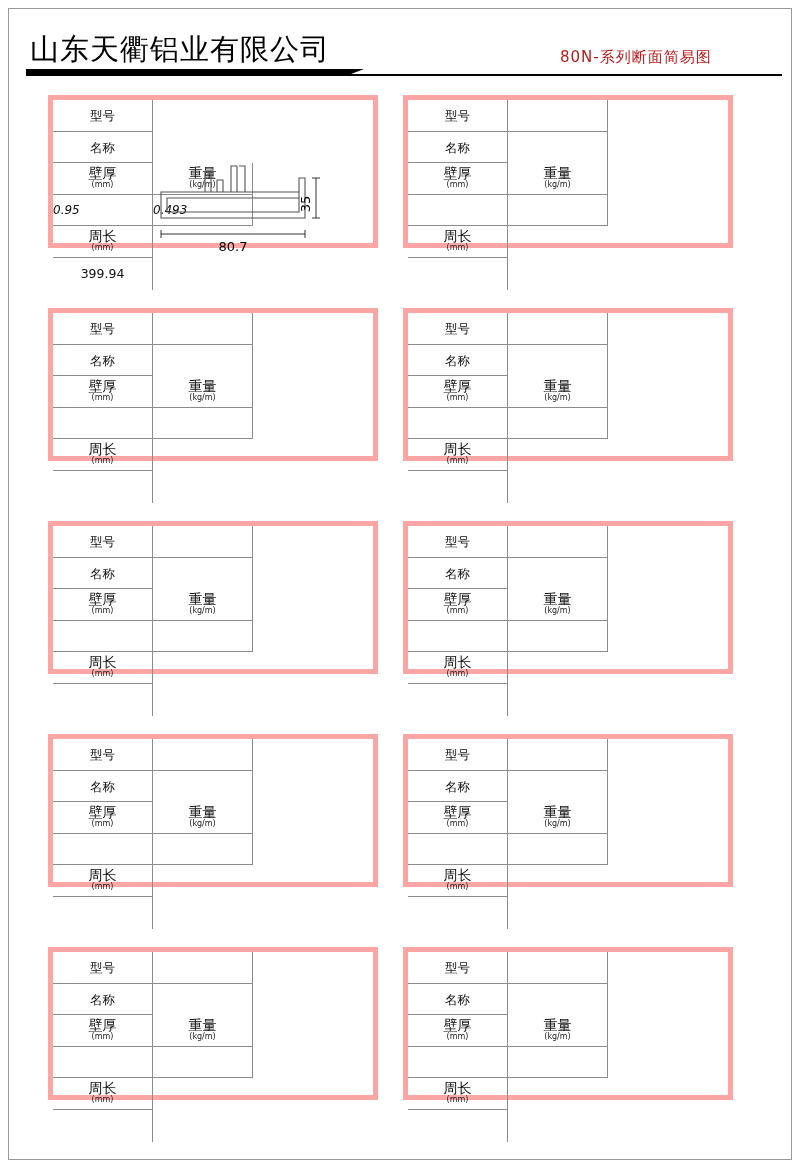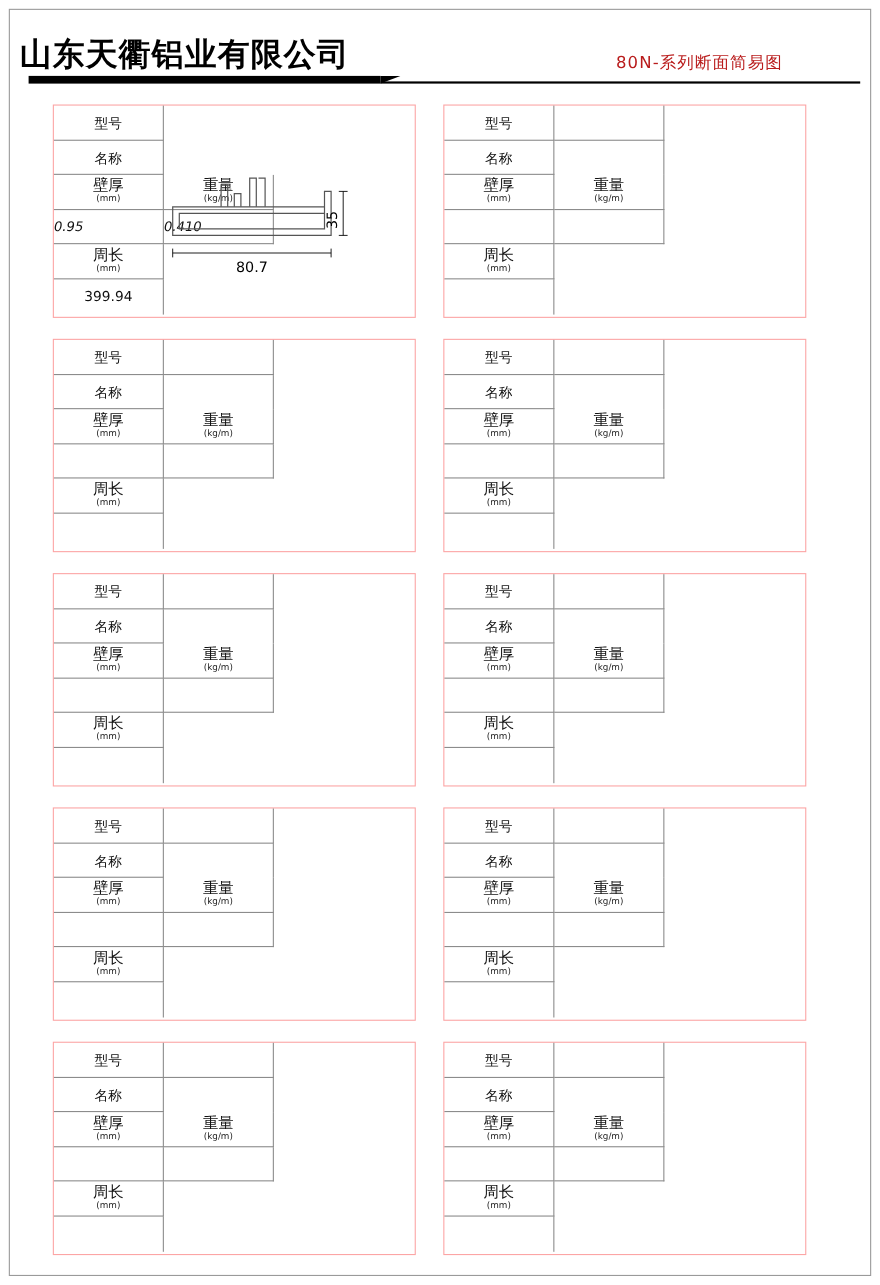--- a/index.html
+++ b/index.html
@@ -35,24 +35,24 @@
   
   .header {
     position: absolute;
     left: 8px;
     top: 14px;
     width: 784px;
     height: 62px;
   }
   .company-name {
     position: absolute;
-    left: 10px;
+    left: 22px;
     top: 16px;
     font-family: "DejaVu Sans", sans-serif;
-    font-weight: bold;
+    font-weight: normal;
     font-size: 29px;
     letter-spacing: 1px;
     color: #000;
     white-space: nowrap;
   }
   .header-rule {
     position: absolute;
     left: 18px;
     top: 55px;
     width: 320px;
@@ -95,22 +95,22 @@
     width: 712px;
   }
   .row {
     position: relative;
     height: 213px;
   }
   .card {
     position: absolute;
     top: 0;
     width: 330px;
-    height: 194px;
-    border: 1px solid #fca5a5;
+    height: 153px;
+    border: 5px solid #fca5a5;
     box-sizing: border-box;
     background: #fff;
   }
   .card.left  { left: 0; }
   .card.right { left: 355px; }
 
   
   .spec {
     position: absolute;
     left: 0; top: 0;
@@ -239,21 +239,21 @@
               <span class="lbl-main">壁厚</span>
               <span class="lbl-unit">(mm)</span>
             </div>
             <div class="half b">
               <span class="lbl-main">重量</span>
               <span class="lbl-unit">(kg/m)</span>
             </div>
           </div>
           <div class="val-row">
             <div class="half a">0.95</div>
-            <div class="half b">0.410</div>
+            <div class="half b">0.493</div>
           </div>
           <div class="spec-row" style="line-height:normal;">
             <span class="lbl-main">周长</span>
             <span class="lbl-unit">(mm)</span>
           </div>
           <div class="spec-row spec-last">399.94</div>
         </div>
 
 
         <div class="drawing">

